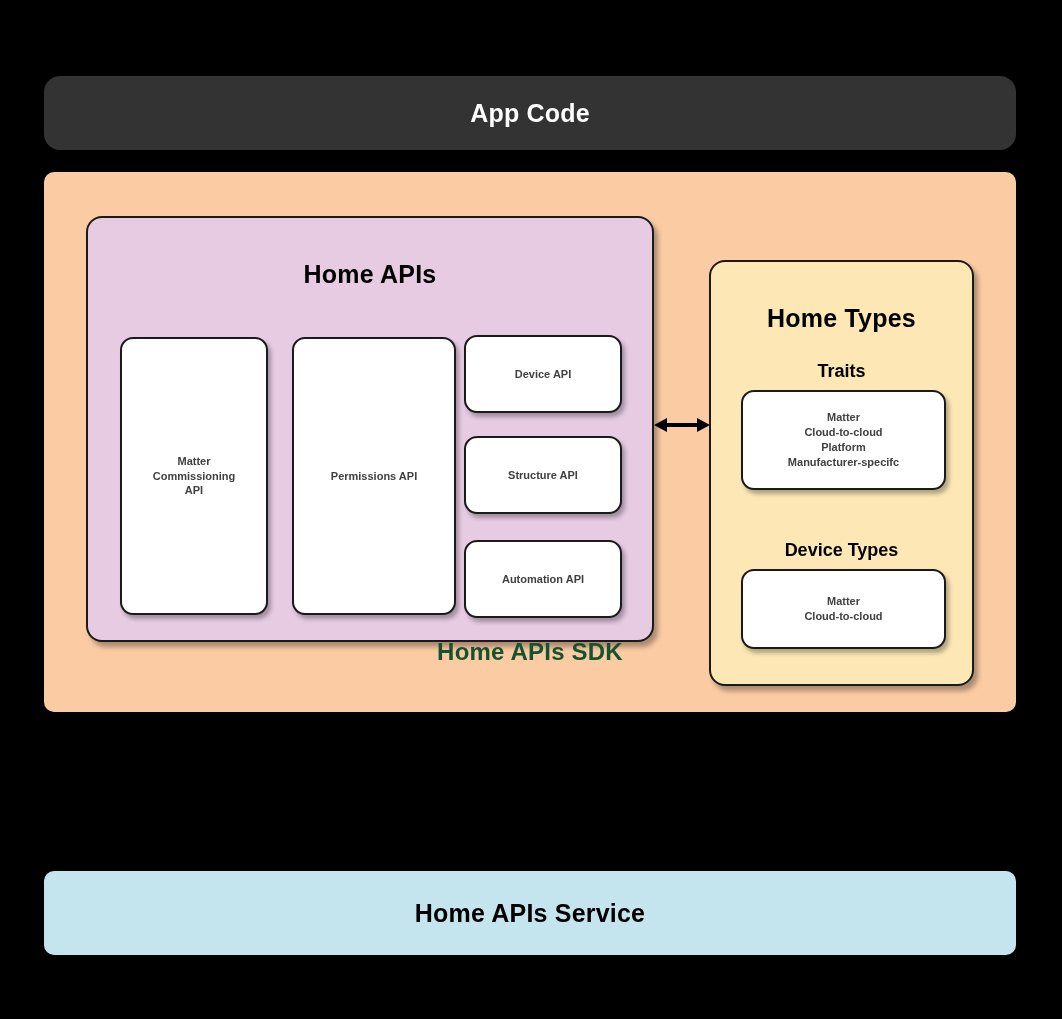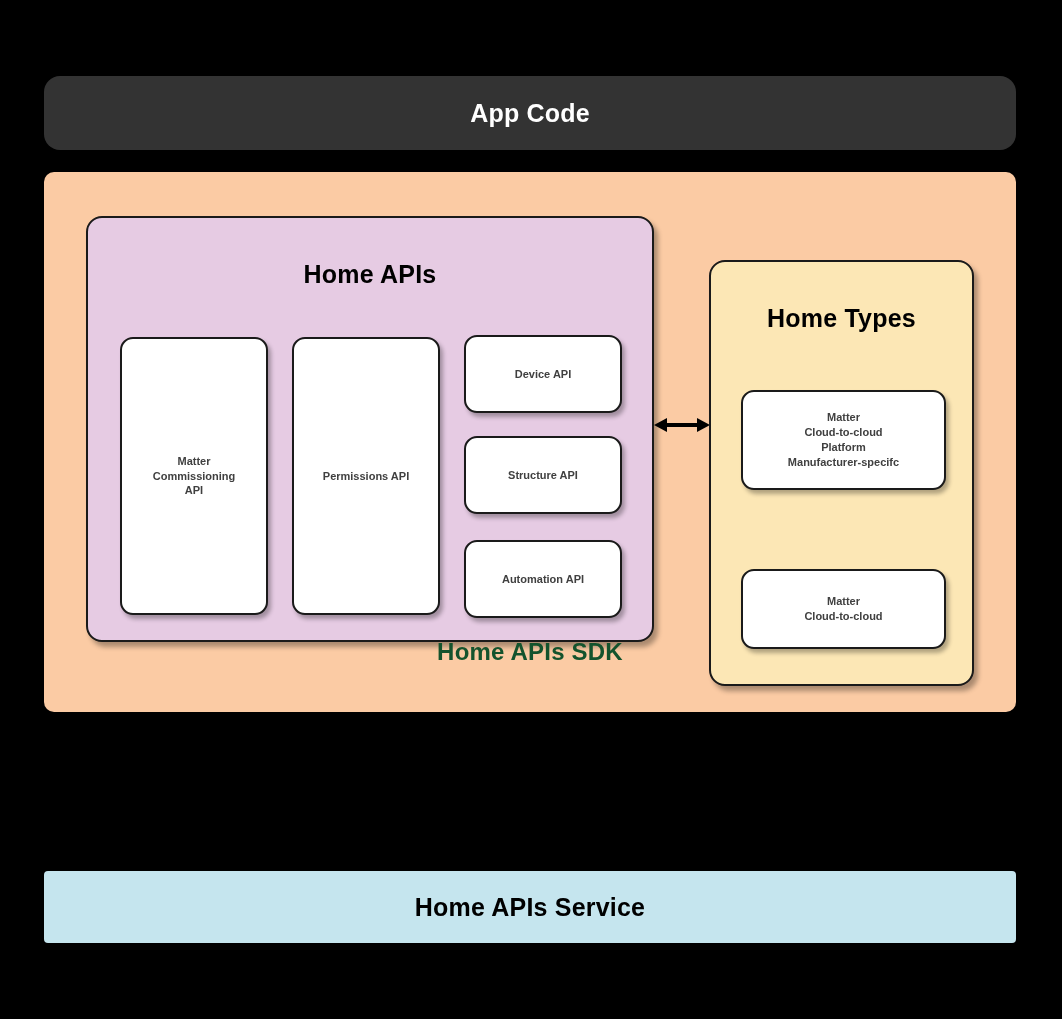--- a/index.html
+++ b/index.html
@@ -124,21 +124,21 @@
   
   .card-matter-commissioning {
     left: 32px;
     top: 119px;
     width: 148px;
     height: 278px;
   }
   .card-permissions {
     left: 204px;
     top: 119px;
-    width: 148px;
+    width: 164px;
     height: 278px;
   }
 
   
   .card-device {
     left: 376px;
     top: 117px;
     width: 158px;
     height: 78px;
   }
@@ -189,23 +189,23 @@
     width: 56px;
     height: 26px;
   }
 
   
   .service-bar {
     position: absolute;
     left: 44px;
     top: 871px;
     width: 972px;
-    height: 72px;
+    height: 84px;
     background: #C5E5EE;
-    border-radius: 4px;
+    border-radius: 10px;
     display: flex;
     align-items: center;
     justify-content: center;
   }
   .service-label {
     color: #000000;
     font-size: 25px;
     font-weight: bold;
     letter-spacing: 0.2px;
   }
@@ -249,28 +249,30 @@
 
     <svg class="connector-arrow" viewBox="0 0 56 26">
       <line x1="10" y1="13" x2="46" y2="13" stroke="#000000" stroke-width="4"></line>
       <polygon points="0,13 13,6 13,20" fill="#000000"></polygon>
       <polygon points="56,13 43,6 43,20" fill="#000000"></polygon>
     </svg>
 
     <div class="panel panel-home-types">
       <div class="panel-title">Home Types</div>
 
+      <div class="subsection-title title-traits">Traits</div>
 
       <div class="card card-traits">
         <span class="card-text">Matter
 Cloud-to-cloud
 Platform
 Manufacturer-specifc</span>
       </div>
 
+      <div class="subsection-title title-device-types">Device Types</div>
 
       <div class="card card-device-types">
         <span class="card-text">Matter
 Cloud-to-cloud</span>
       </div>
     </div>
 
     <div class="sdk-label">Home APIs SDK</div>
   </div>
 

